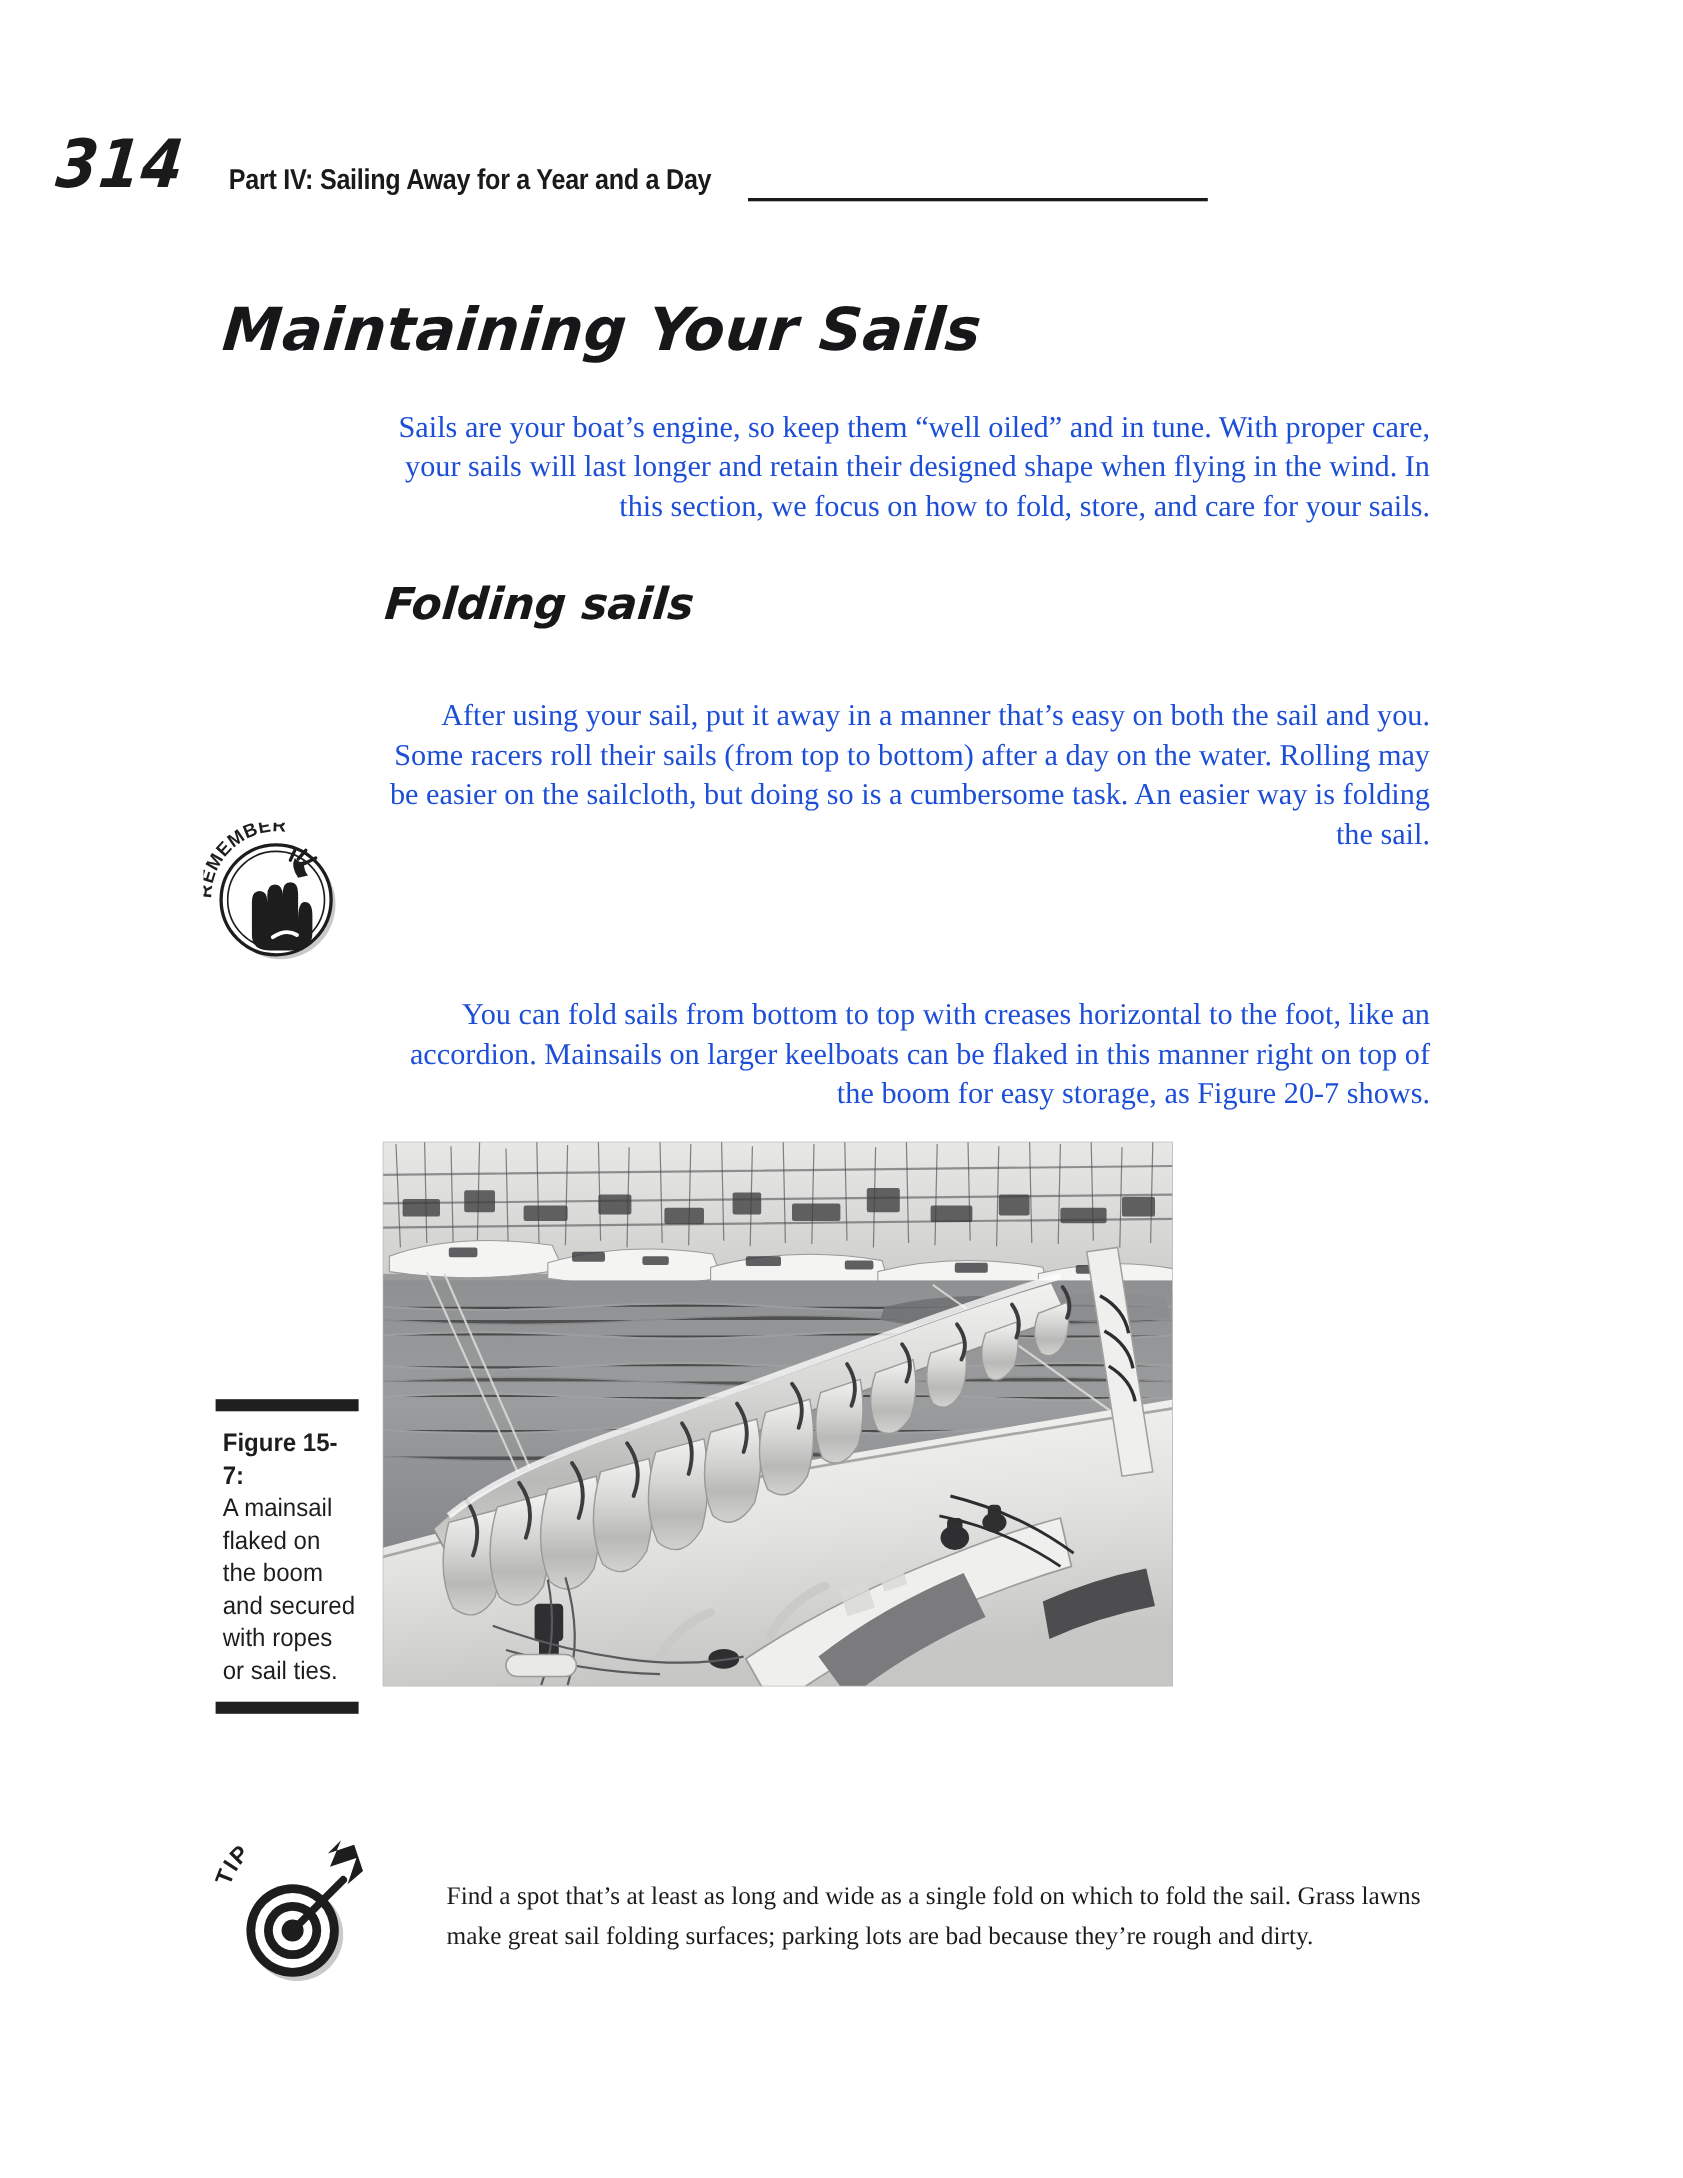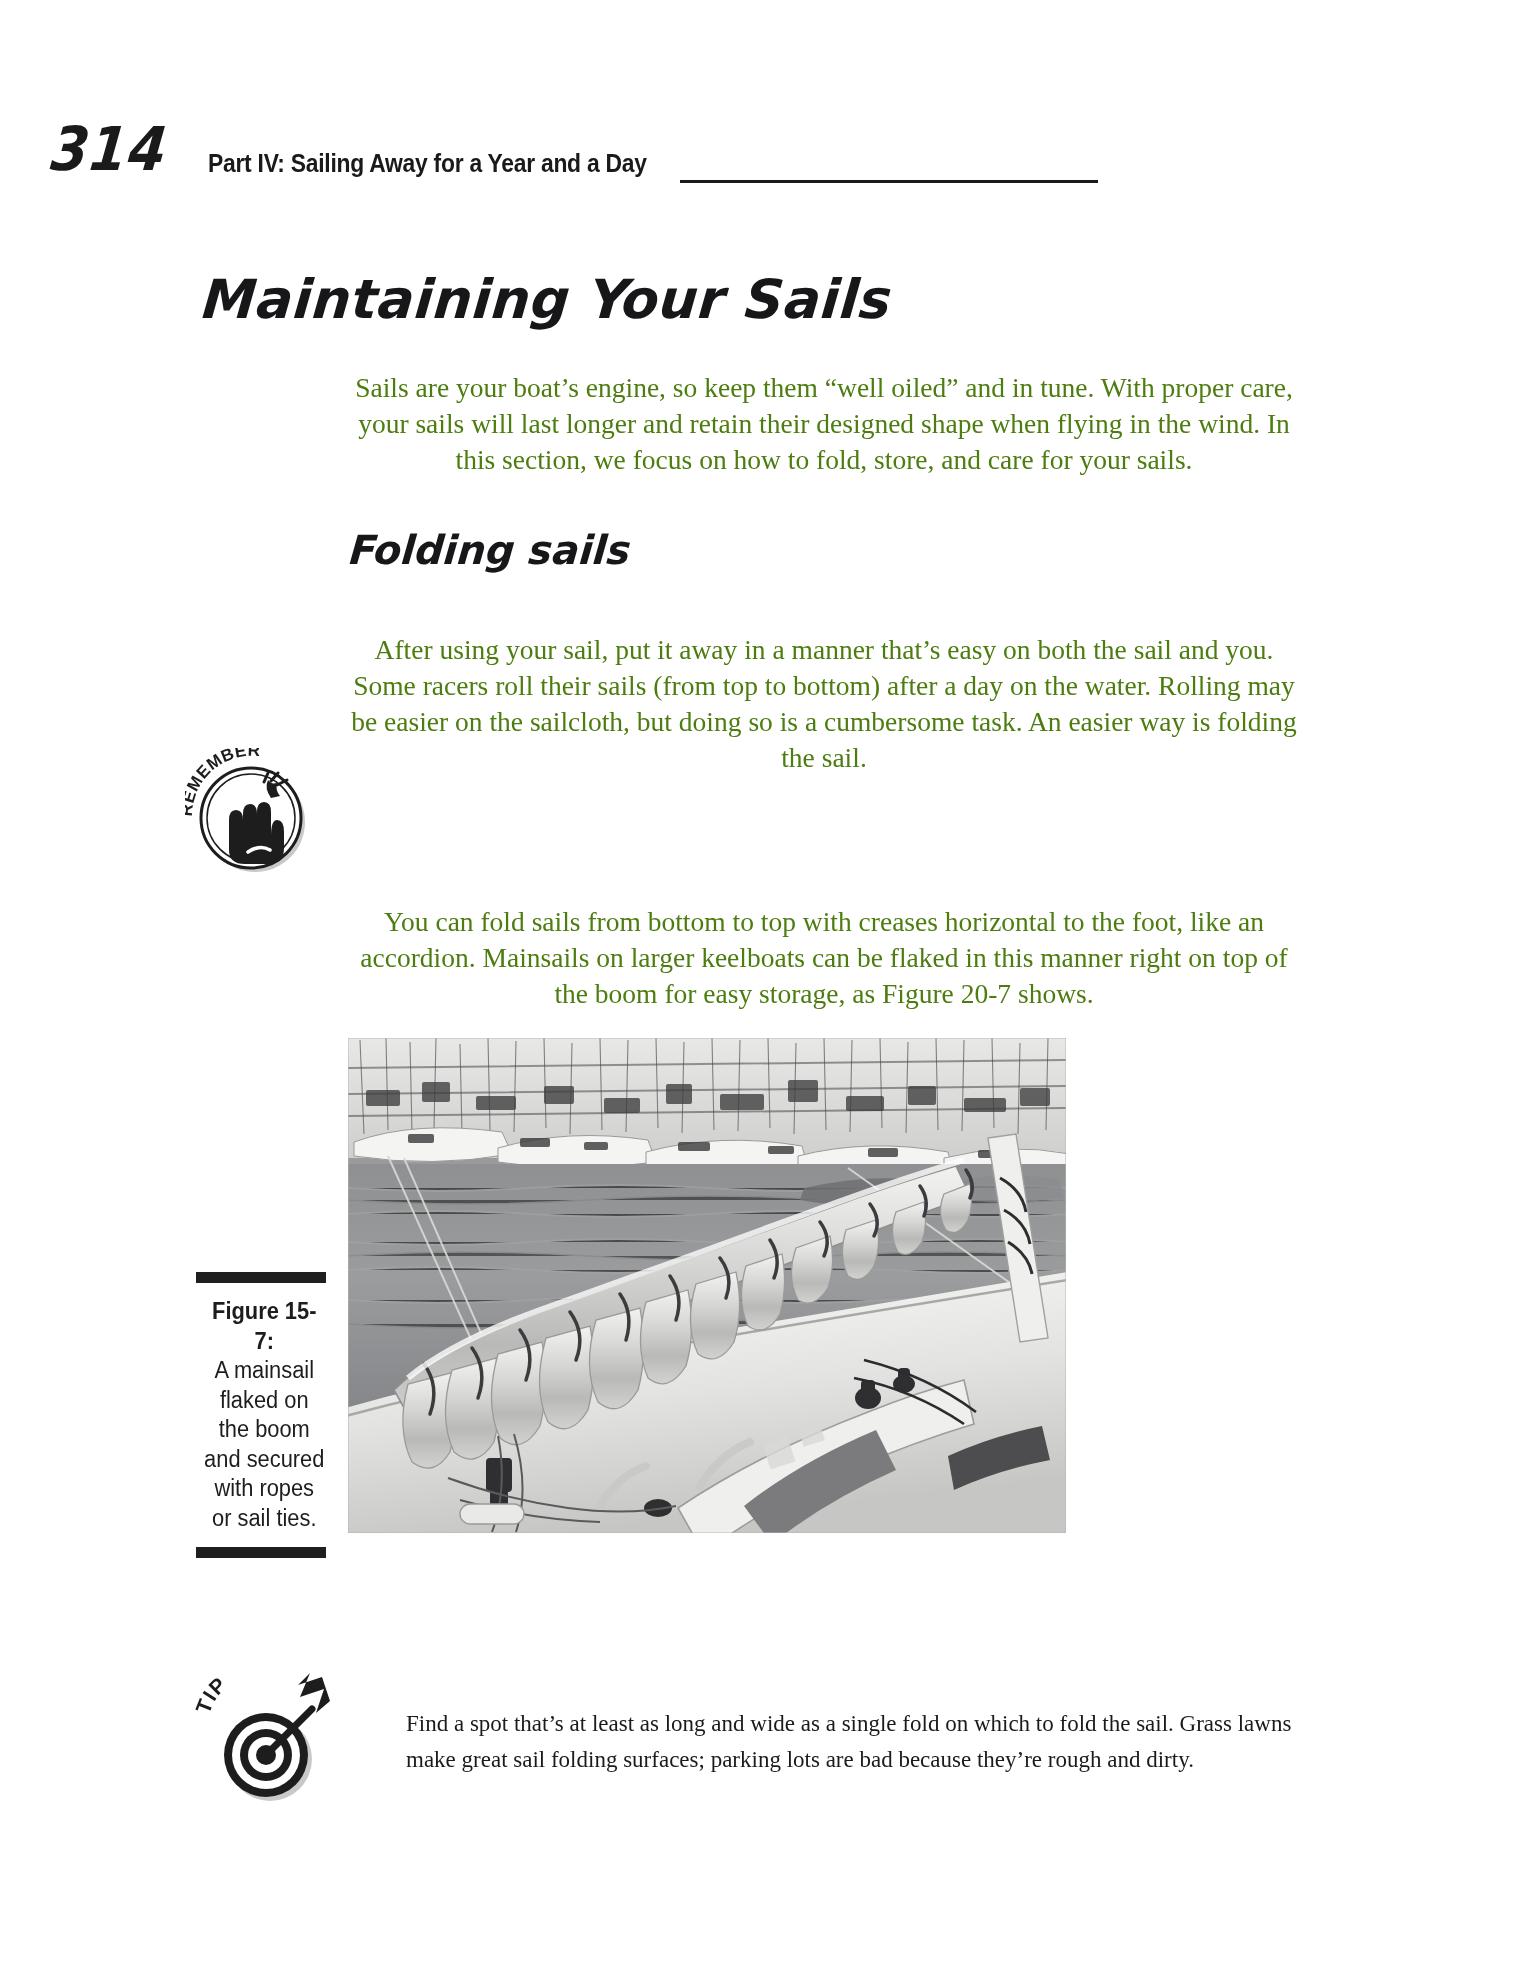--- a/index.html
+++ b/index.html
@@ -99,22 +99,22 @@
   .body-col {
     position: absolute;
     left: 348px;
     width: 952px;
   }
   p.body {
     margin: 0;
     font-family: "Liberation Serif", serif;
     font-size: 27.5px;
     line-height: 36px;
-    text-align: center;
-    color: #4d7c0f;
+    text-align: right;
+    color: #1d4ed8;
   }
   .p-intro   { top: 370px; }
   .p-folding { top: 632px; }
   .p-batten  { top: 776px; }
   .p-accord  { top: 904px; }
   .p-follow  { top: 1630px; }
 
   
   .icon-remember {
     position: absolute;
@@ -145,21 +145,21 @@
     position: absolute;
     inset: 0;
   }
 
   
   .caption-block {
     position: absolute;
     left: 196px;
     top: 1272px;
     width: 130px;
-    text-align: center;
+    text-align: left;
   }
   .cap-rule {
     width: 130px;
     height: 11px;
     background: #1f1f1f;
   }
   .cap-rule.bottom { margin-top: 14px; }
   .caption-text {
     font-family: "Liberation Sans Narrow", "Liberation Sans", sans-serif;
     font-size: 23px;

